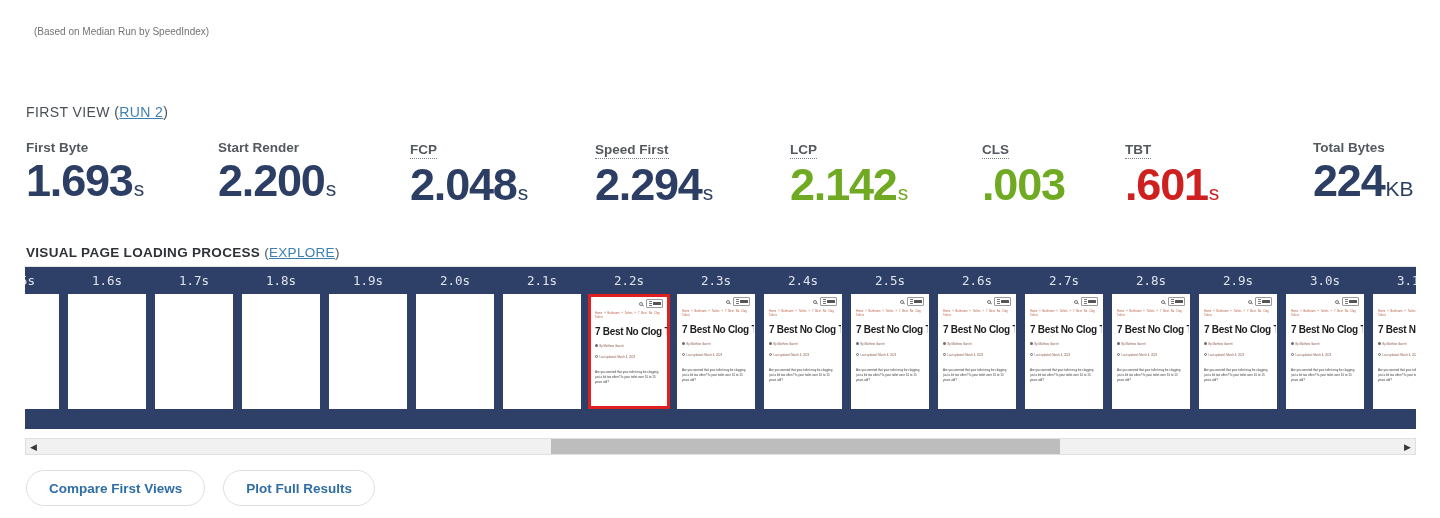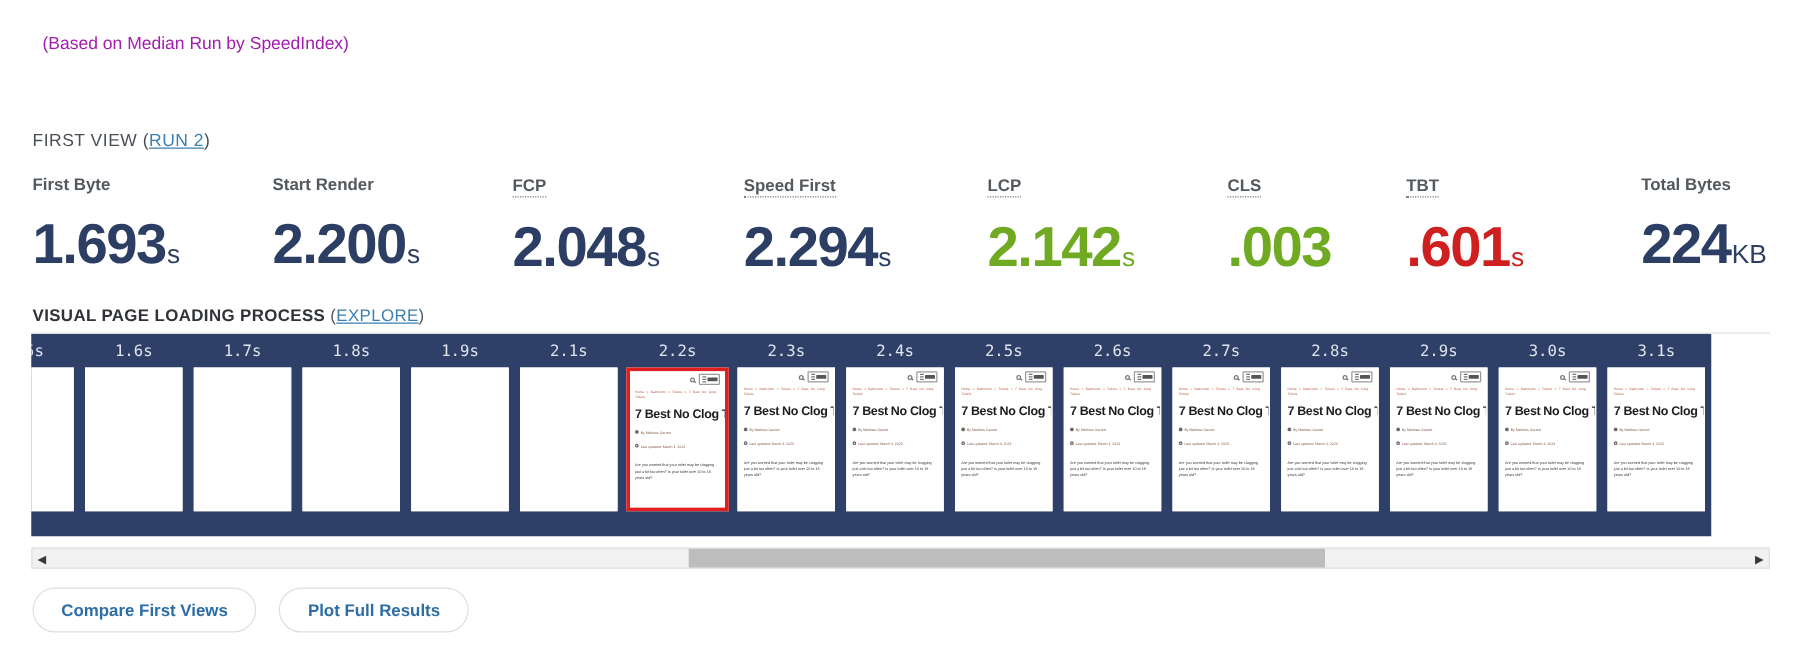--- a/index.html
+++ b/index.html
@@ -23,22 +23,22 @@
     display: flex;
     align-items: baseline;
   }
   .header-title {
     font-size: 29px;
     font-weight: bold;
     color: #2c3e63;
     letter-spacing: -0.3px;
   }
   .header-sub {
-    font-size: 14px;
-    color: #a21caf;
+    font-size: 10px;
+    color: #737373;
     margin-left: 9px;
   }
 
   
   .firstview {
     position: absolute;
     left: 26px; top: 104px;
     font-size: 14px;
     color: #4a4f57;
     letter-spacing: 0.4px;
@@ -54,21 +54,21 @@
     left: 26px; top: 140px;
     width: 1400px;
     display: flex;
   }
   .metric { position: relative; }
   .metric-label {
     font-size: 13.5px;
     font-weight: bold;
     color: #54595f;
     white-space: nowrap;
-    margin-bottom: 16px;
+    margin-bottom: 2px;
   }
   .metric-label.dotted {
     border-bottom: 1px dotted #7a7f86;
     display: inline-block;
     padding-bottom: 1px;
   }
   .metric-value {
     font-size: 45px;
     font-weight: bold;
     line-height: 1.08;
@@ -372,20 +372,24 @@
         </div>
         <div class="fs-cell">
           <div class="fs-time">1.8s</div>
           <div class="fs-shot blank"></div>
         </div>
         <div class="fs-cell">
           <div class="fs-time">1.9s</div>
           <div class="fs-shot blank"></div>
         </div>
         <div class="fs-cell">
+          <div class="fs-time">2.0s</div>
+          <div class="fs-shot blank"></div>
+        </div>
+        <div class="fs-cell">
           <div class="fs-time">2.1s</div>
           <div class="fs-shot blank"></div>
         </div>
         <div class="fs-cell">
           <div class="fs-time">2.2s</div>
           <div class="fs-shot selected">
             <div class="mini">
               <div class="mini-topbar">
                 <span class="mini-search"></span>
                 <span class="mini-menu">

